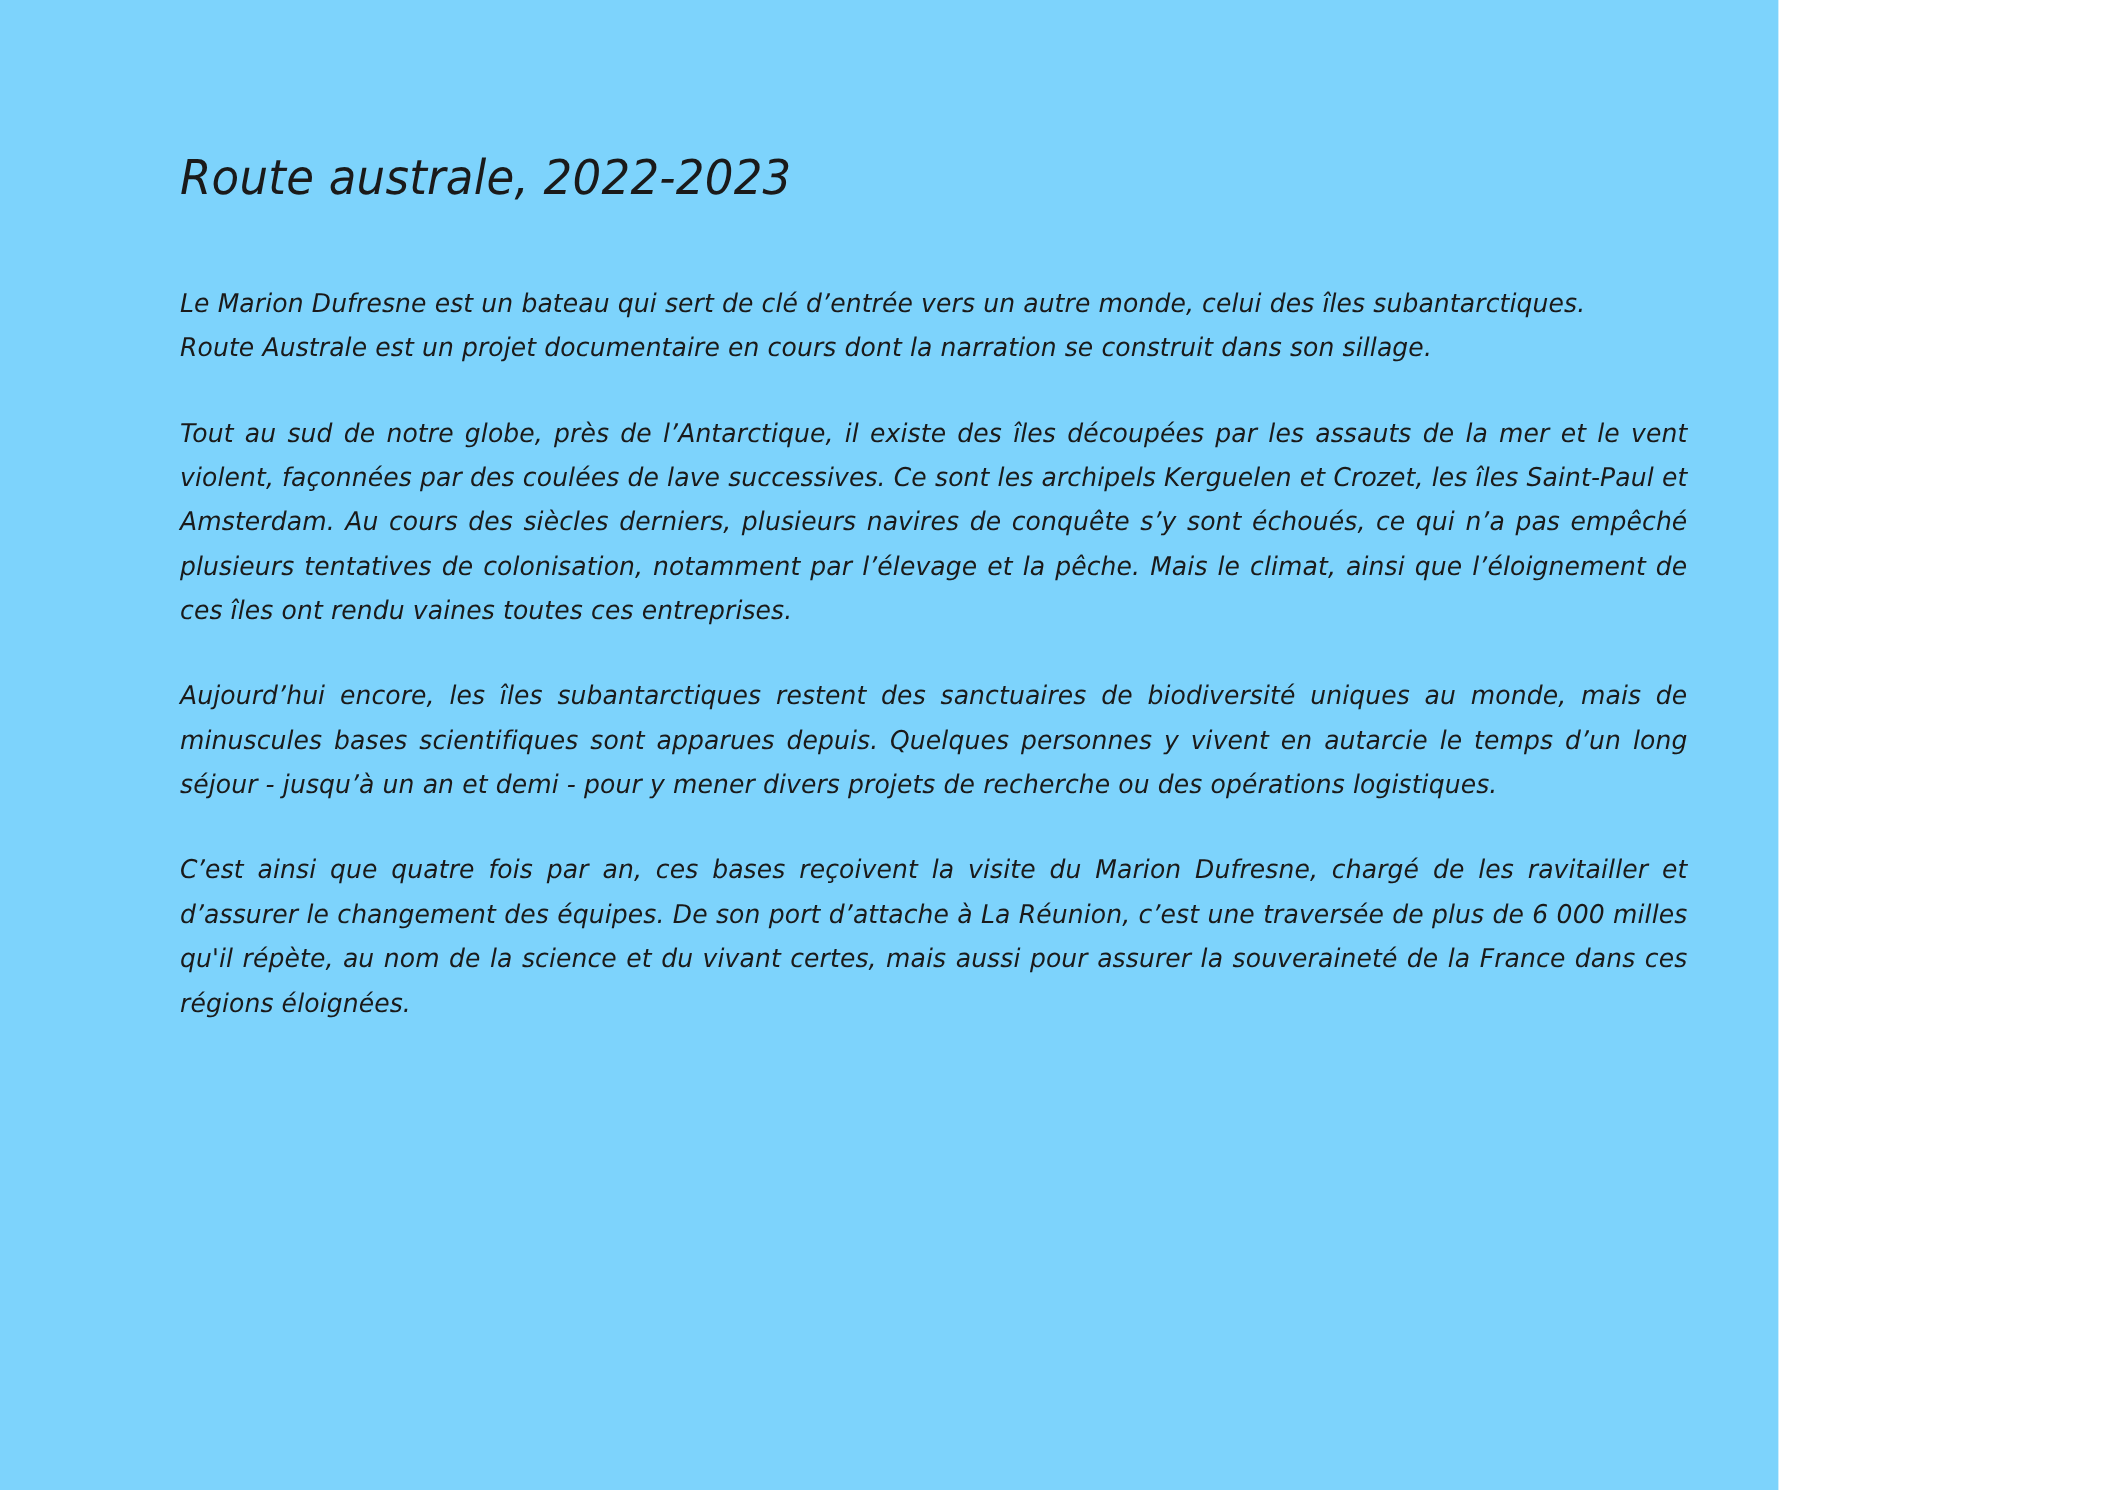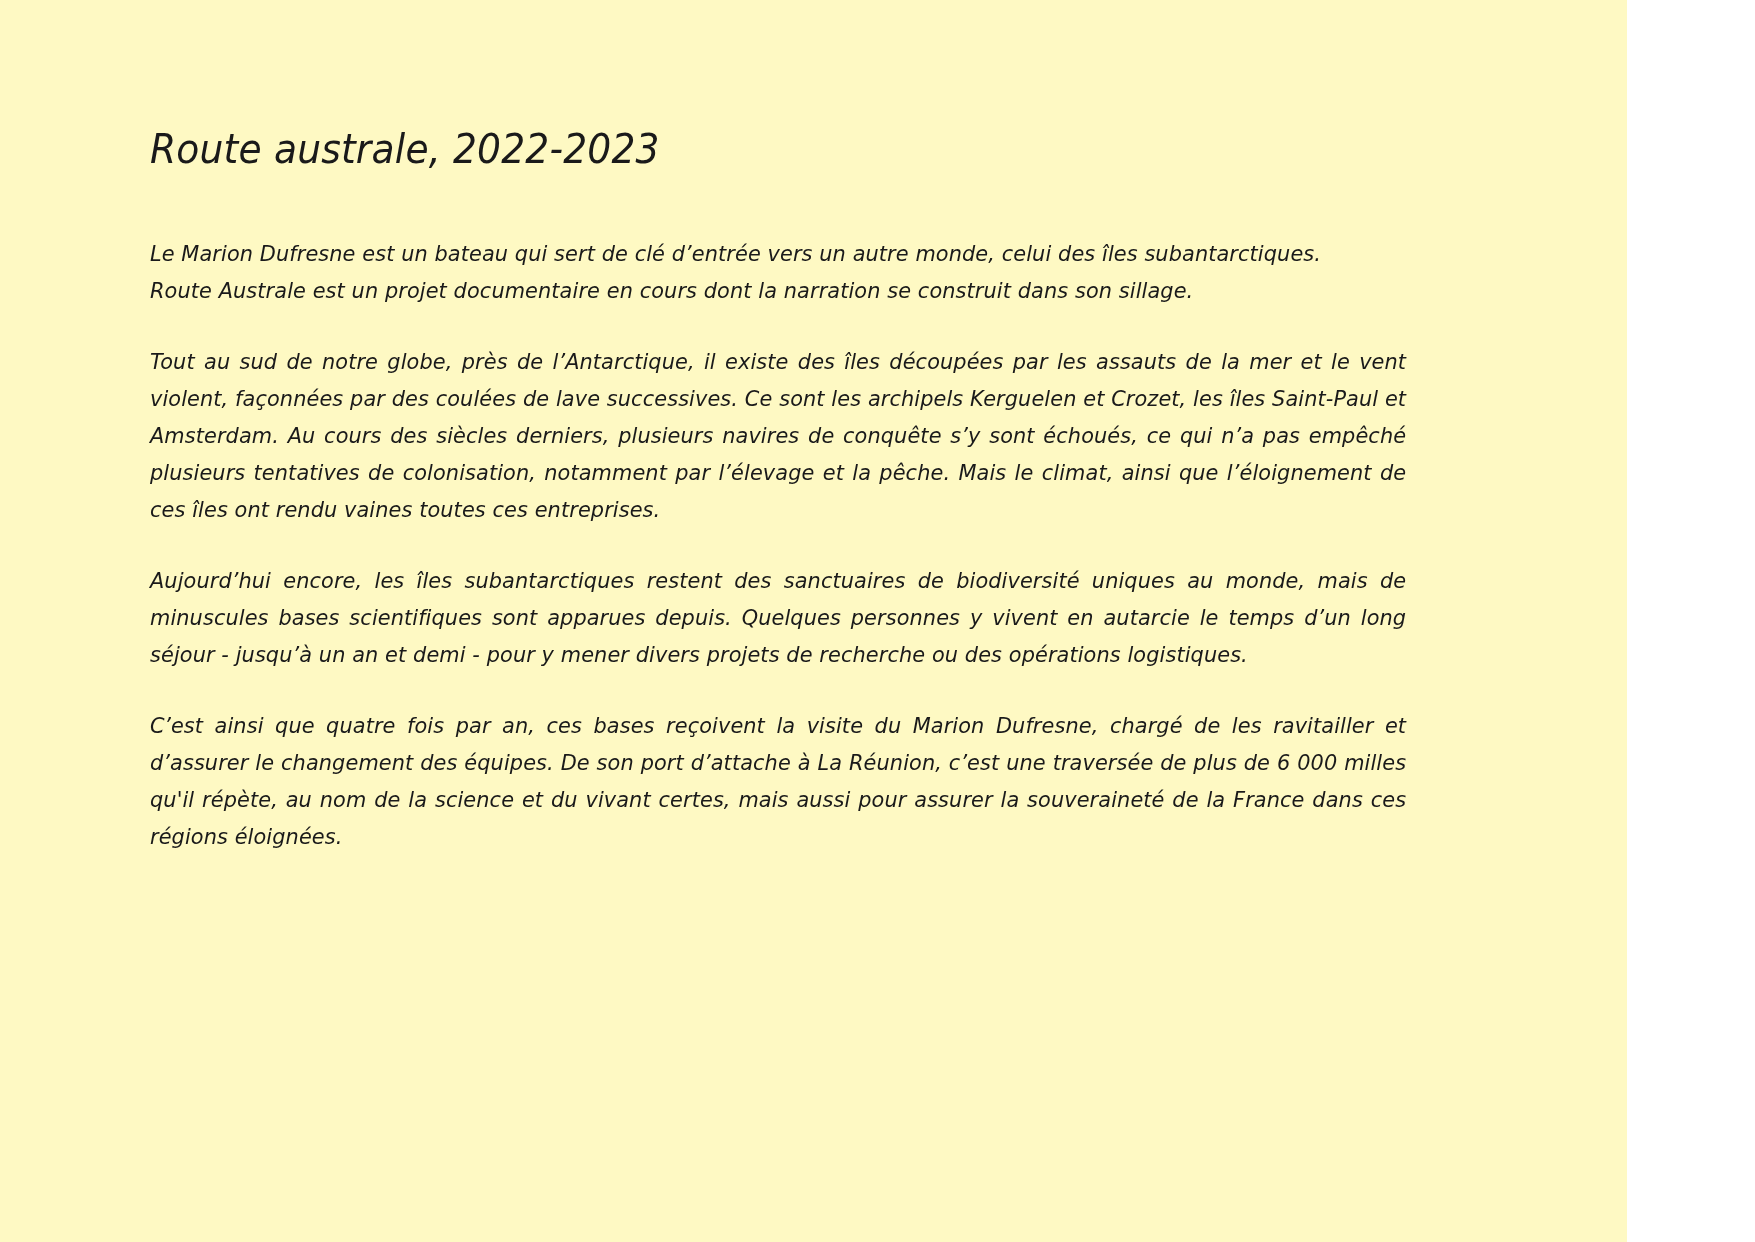--- a/index.html
+++ b/index.html
@@ -9,25 +9,25 @@
   }
   body {
     width: 1755px;
     height: 1242px;
     font-family: "DejaVu Sans", sans-serif;
     color: #1a1a1a;
     -webkit-font-smoothing: antialiased;
   }
   .page {
     position: relative;
-    width: 1627px;
+    width: 1482px;
     height: 1242px;
     box-sizing: border-box;
     padding: 0;
-    background: #fef9c3;
+    background: #7dd3fc;
     overflow: hidden;
   }
   .content {
     position: absolute;
     left: 150px;
     top: 125px;
     width: 1295px;
   }
   .doc-title {
     font-style: italic;

